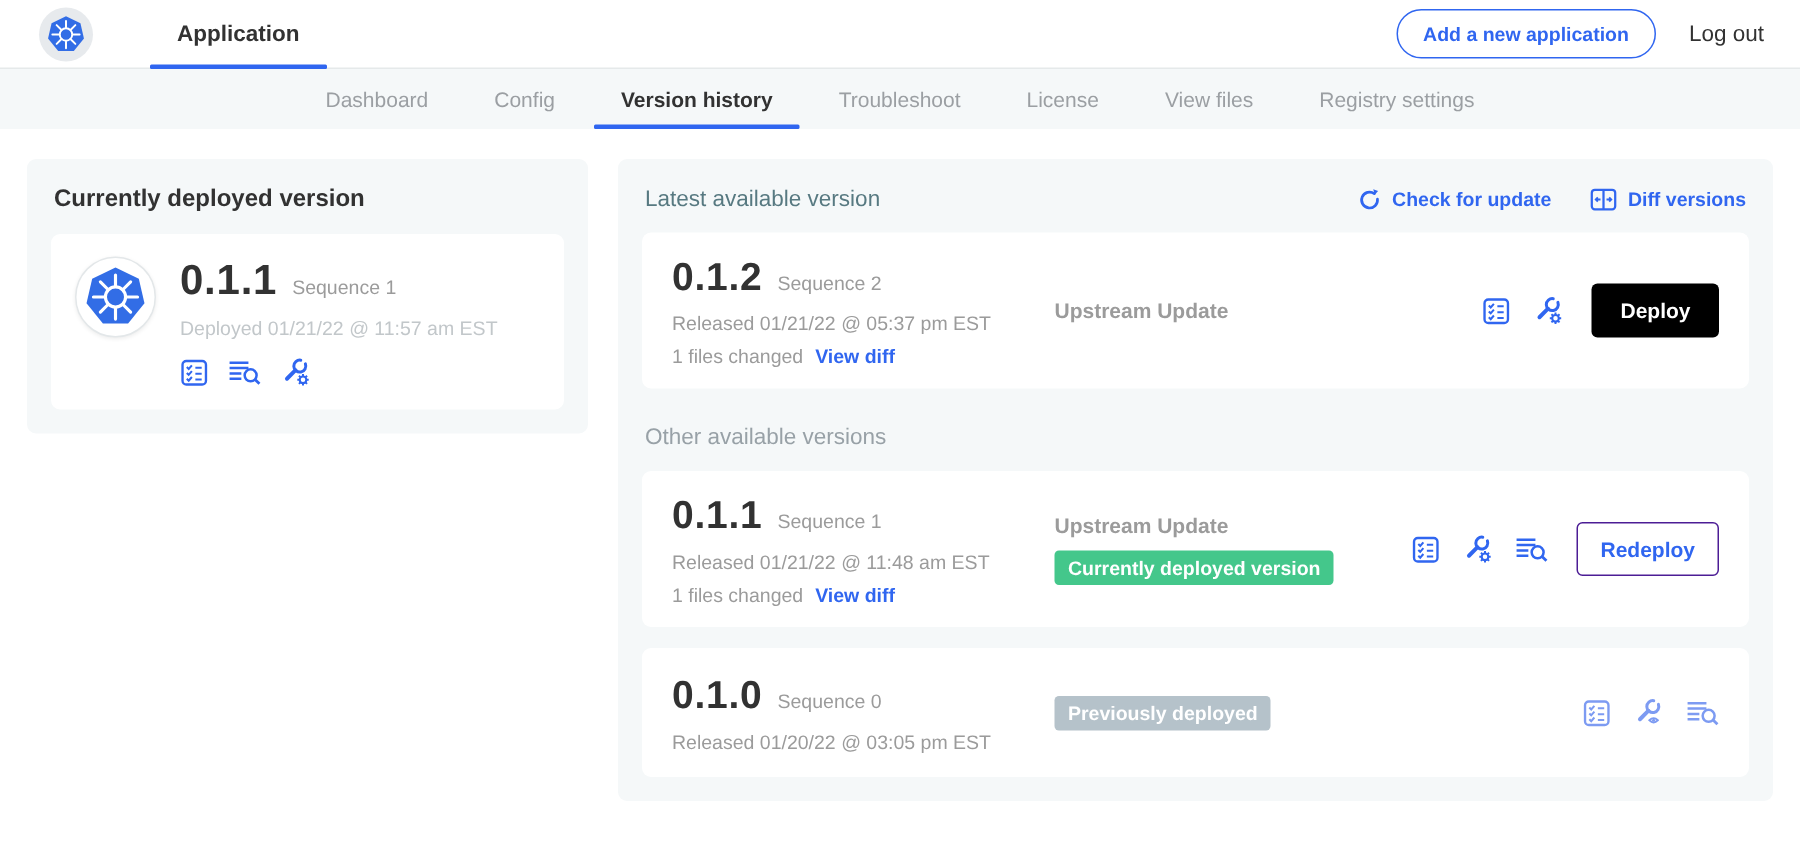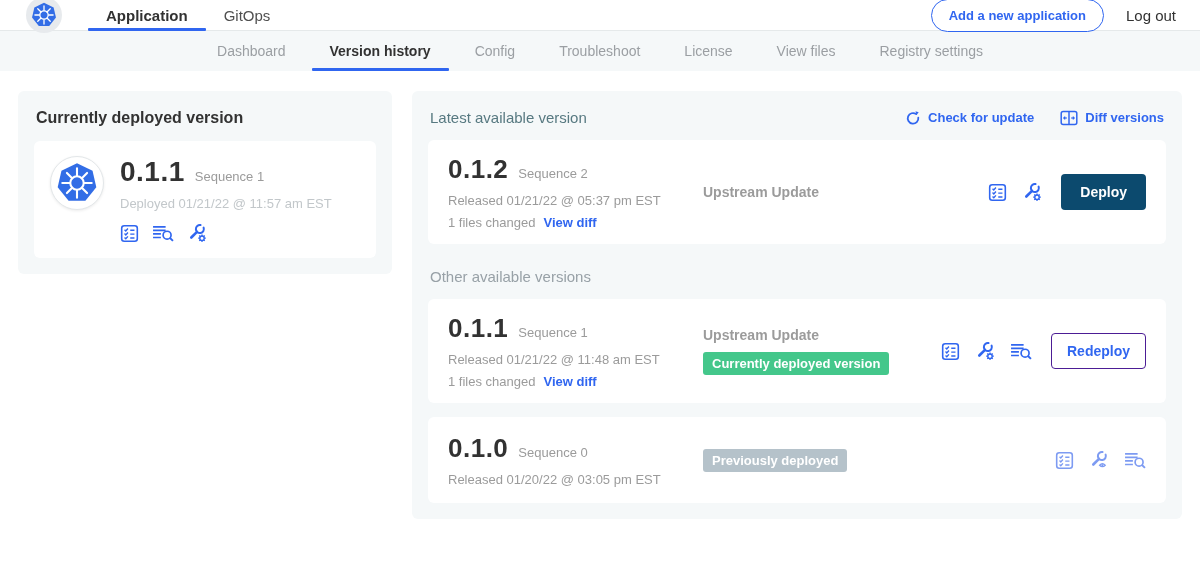--- a/index.html
+++ b/index.html
@@ -6,26 +6,27 @@
   html, body { width: 1200px; height: 564px; overflow: hidden; }
   body {
     font-family: "Liberation Sans", sans-serif;
     background: #ffffff;
     color: #323232;
   }
   svg.defs { position: absolute; width: 0; height: 0; }
 
   
   .header {
-    height: 31px;
+    height: 46px;
     display: flex;
     align-items: stretch;
     padding: 0 24px 0 26px;
     border-bottom: 1px solid #e5e9ea;
     background: #fff;
+    gap: 12px;
   }
   .logo-circle {
     width: 36px; height: 36px; border-radius: 50%;
     background: #e7eaed;
     align-self: center;
     display: flex; align-items: center; justify-content: center;
     cursor: pointer;
   }
   .logo-circle svg { width: 26px; height: 26px; }
   .header-tabs { display: flex; margin-left: 26px; }
@@ -119,21 +120,21 @@
   .vc-mid { display: flex; flex-direction: column; gap: 9px; min-width: 200px; }
   .source-label { font-size: 14px; font-weight: bold; color: #9b9b9b; }
   .badge {
     font-size: 13px; font-weight: bold; color: #fff;
     padding: 4px 9px; border-radius: 3px; width: fit-content; white-space: nowrap;
   }
   .badge.green { background: #44c78b; }
   .badge.gray { background: #b5c2ca; }
   .vc-right { margin-left: auto; display: flex; align-items: center; gap: 15px; }
   .deploy-btn {
-    background: #0c4a6e; color: #fff; border: none;
+    background: #000000; color: #fff; border: none;
     font-family: inherit; font-size: 14px; font-weight: bold;
     padding: 10px 19px; border-radius: 4px; cursor: pointer; margin-left: 4px;
   }
   .redeploy-btn {
     background: #fff; color: #3066f0; border: 1px solid #4c1d95;
     font-family: inherit; font-size: 14px; font-weight: bold;
     padding: 9px 15px; border-radius: 4px; cursor: pointer; margin-left: 4px;
   }
 </style>
 </head>
@@ -189,39 +190,36 @@
 <div class="header">
   <div class="logo-circle">
     <svg>
         <use href="#i-k8s"></use>
       </svg>
   </div>
   <div class="header-tabs">
     <div class="header-tab active">
       <span>Application</span>
     </div>
-    <div class="header-tab">
-      <span>GitOps</span>
-    </div>
   </div>
   <div class="header-right">
     <button class="add-app-btn">Add a new application</button>
     <span class="logout">Log out</span>
   </div>
 </div>
 
 <div class="subnav">
   <div class="subnav-item">
       <span>Dashboard</span>
     </div>
+  <div class="subnav-item">
+      <span>Config</span>
+    </div>
   <div class="subnav-item active">
       <span>Version history</span>
-    </div>
-  <div class="subnav-item">
-      <span>Config</span>
     </div>
   <div class="subnav-item">
       <span>Troubleshoot</span>
     </div>
   <div class="subnav-item">
       <span>License</span>
     </div>
   <div class="subnav-item">
       <span>View files</span>
     </div>

